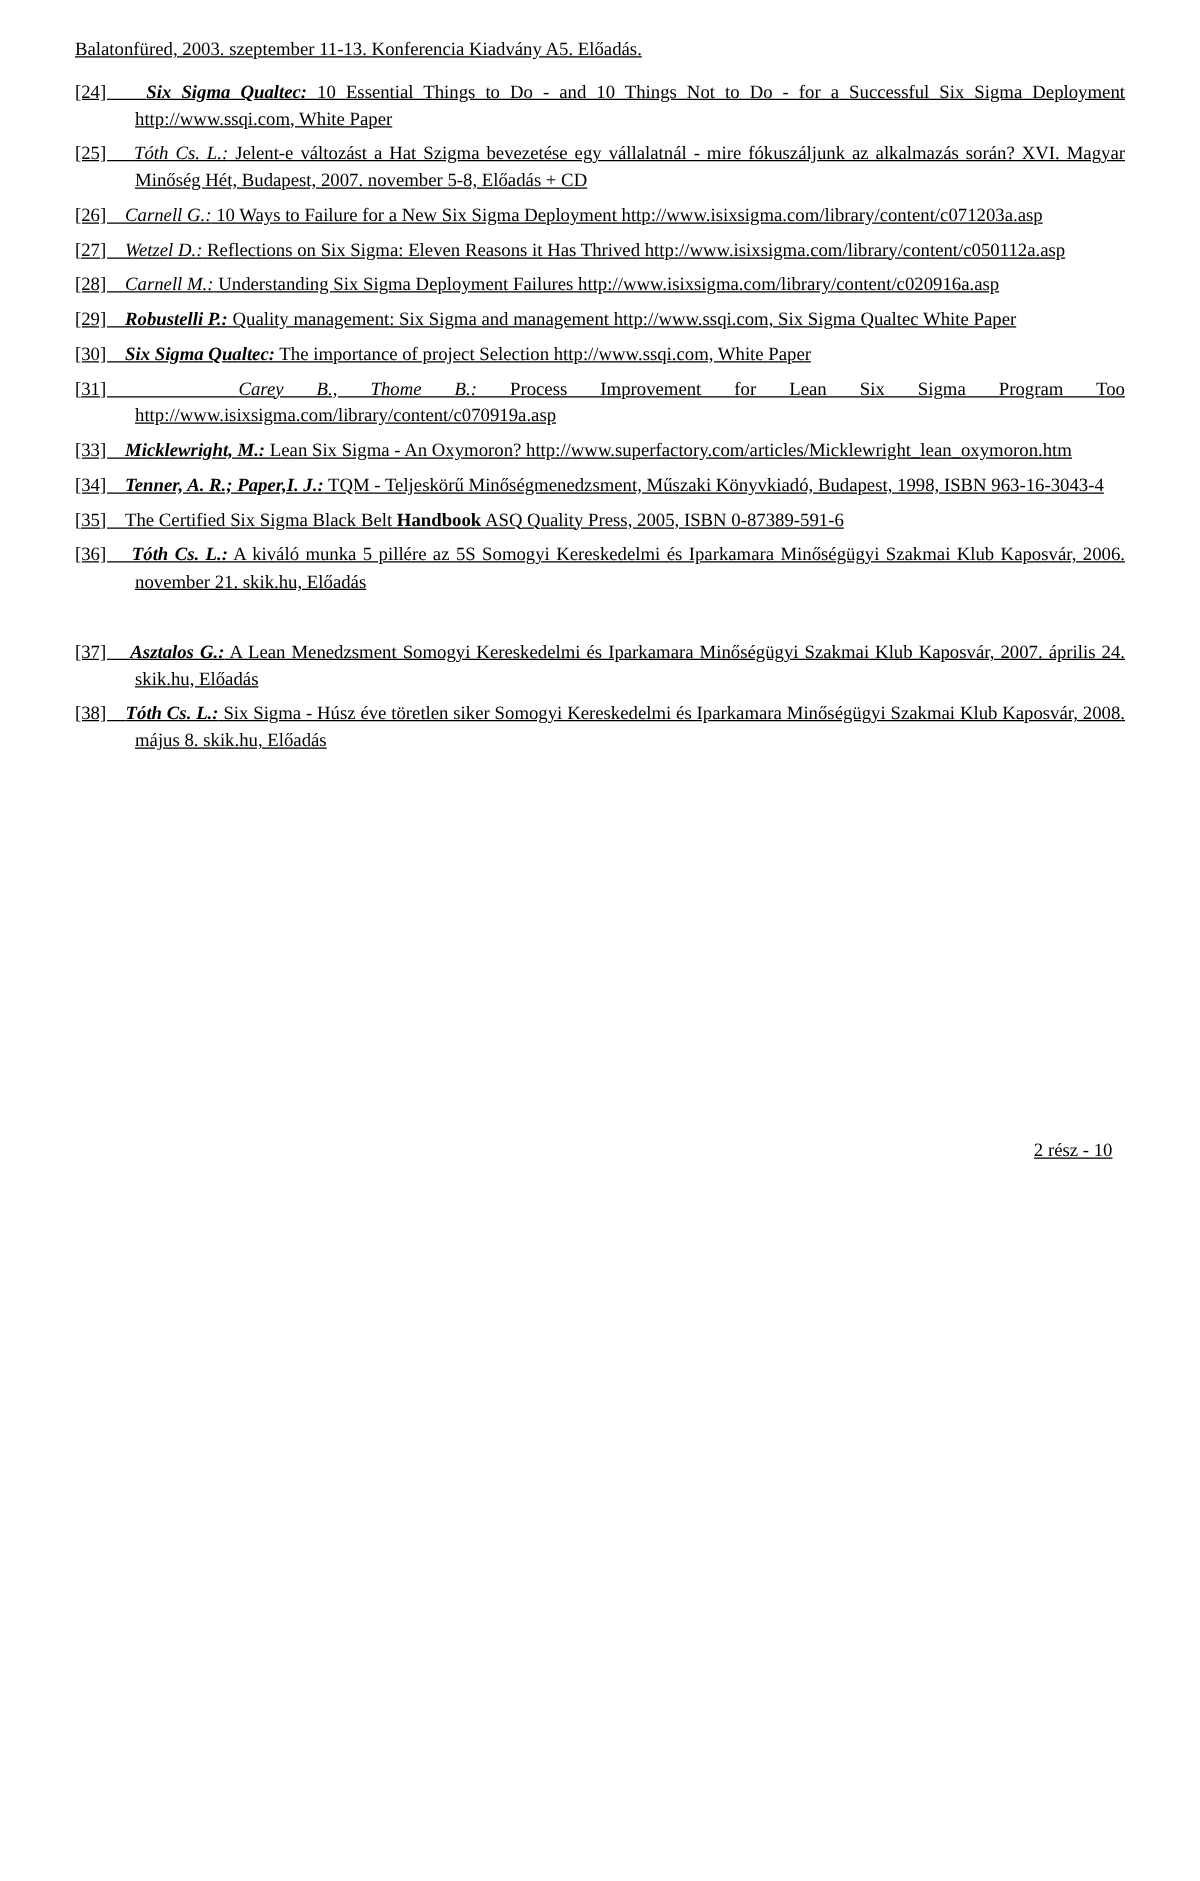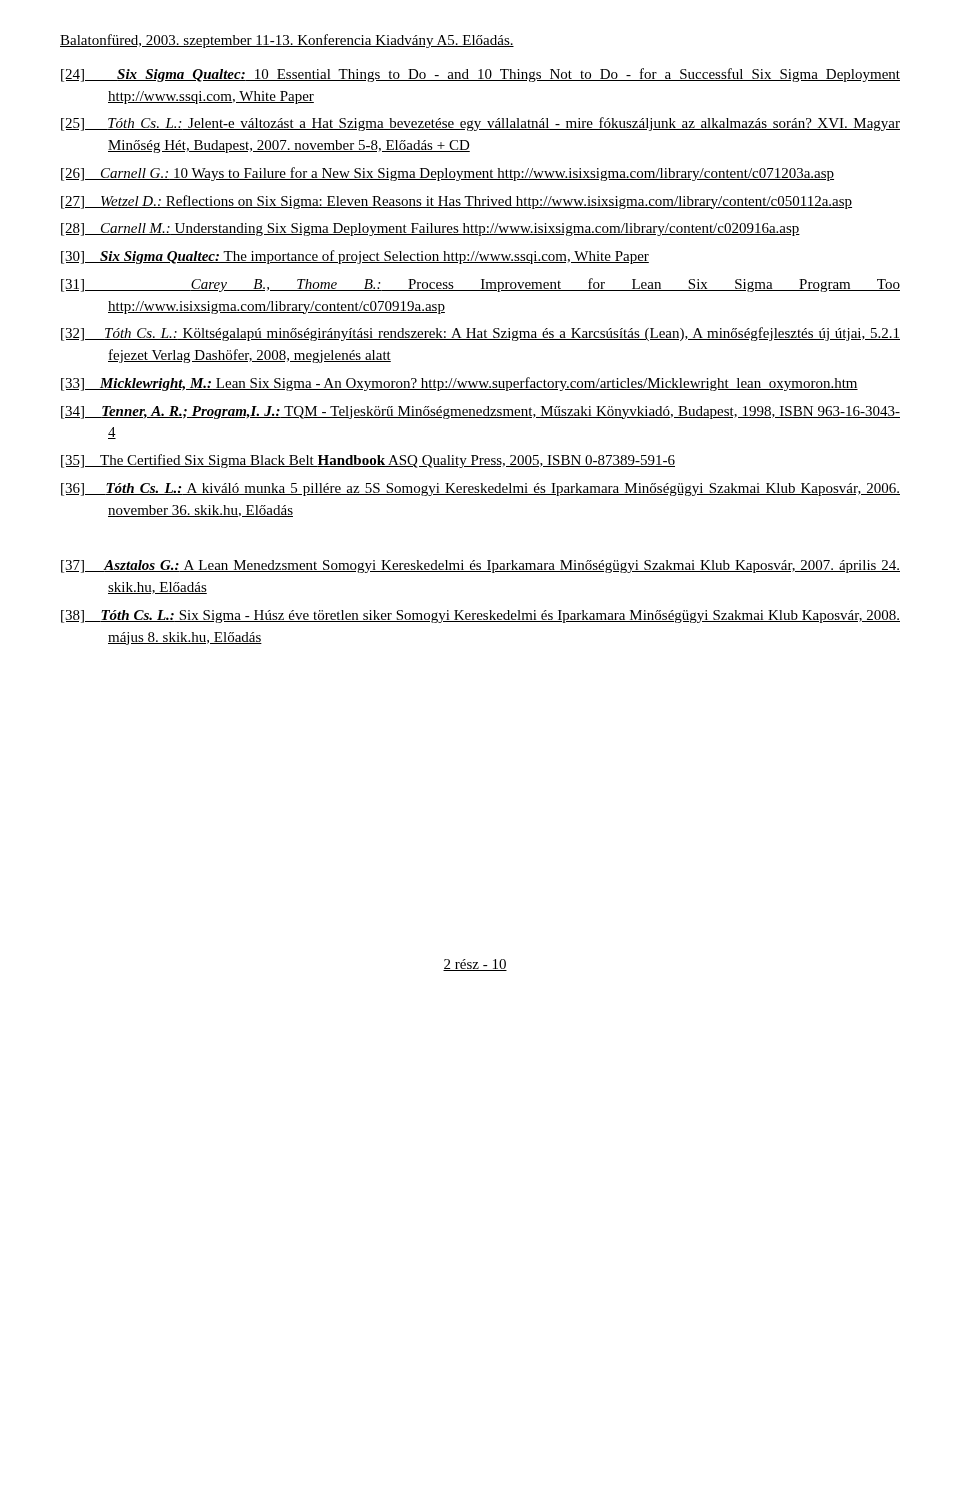--- a/index.html
+++ b/index.html
@@ -75,59 +75,59 @@
   </div>
 
   <div class="reference-block indent-hang">
     <span>[27]&nbsp;&nbsp;&nbsp;&nbsp;</span><span class="italic">Wetzel D.:</span><span> Reflections on Six Sigma: Eleven Reasons it Has Thrived http://www.isixsigma.com/library/content/c050112a.asp</span>
   </div>
 
   <div class="reference-block indent-hang">
     <span>[28]&nbsp;&nbsp;&nbsp;&nbsp;</span><span class="italic">Carnell M.:</span><span> Understanding Six Sigma Deployment Failures http://www.isixsigma.com/library/content/c020916a.asp</span>
   </div>
 
+  <div class="reference-block indent-hang">
+    <span>[29]&nbsp;&nbsp;&nbsp;&nbsp;</span><span class="bold-italic">Robustelli P.:</span><span> Quality management: Six Sigma and management http://www.ssqi.com, Six Sigma Qualtec White Paper</span>
+  </div>
 
   <div class="reference-block indent-hang">
     <span>[30]&nbsp;&nbsp;&nbsp;&nbsp;</span><span class="bold-italic">Six Sigma Qualtec:</span><span> The importance of project Selection http://www.ssqi.com, White Paper</span>
   </div>
 
   <div class="reference-block indent-hang">
     <span>[31]&nbsp;&nbsp;&nbsp;&nbsp;</span><span class="italic">Carey B., Thome B.:</span><span> Process Improvement for Lean Six Sigma Program Too http://www.isixsigma.com/library/content/c070919a.asp</span>
   </div>
 
-  <div class="reference-block indent-hang">
-    <span>[32]&nbsp;&nbsp;&nbsp;&nbsp;</span><span class="italic">Tóth Cs. L.:</span><span>  Költségalapú minőségirányítási rendszerek: A Hat Szigma és a Karcsúsítás (Lean), A minőségfejlesztés új útjai, 5.2.1 fejezet Verlag Dashöfer, 2008, megjelenés alatt</span>
-  </div>
 
   <div class="reference-block indent-hang">
     <span>[33]&nbsp;&nbsp;&nbsp;&nbsp;</span><span class="bold-italic">Micklewright, M.:</span><span> Lean Six Sigma - An Oxymoron? http://www.superfactory.com/articles/Micklewright_lean_oxymoron.htm</span>
   </div>
 
   <div class="reference-block indent-hang">
-    <span>[34]&nbsp;&nbsp;&nbsp;&nbsp;</span><span class="bold-italic">Tenner, A. R.; Program,I. J.:</span><span> TQM - Teljeskörű Minőségmenedzsment, Műszaki Könyvkiadó, Budapest, 1998, ISBN 963-16-3043-4</span>
+    <span>[34]&nbsp;&nbsp;&nbsp;&nbsp;</span><span class="bold-italic">Tenner, A. R.; Paper,I. J.:</span><span> TQM - Teljeskörű Minőségmenedzsment, Műszaki Könyvkiadó, Budapest, 1998, ISBN 963-16-3043-4</span>
   </div>
 
   <div class="reference-block indent-hang">
     <span>[35]&nbsp;&nbsp;&nbsp;&nbsp;</span><span>The Certified Six Sigma Black Belt <span class="bold">Handbook</span> ASQ Quality Press, 2005, ISBN 0-87389-591-6</span>
   </div>
 
   <div class="reference-block indent-hang">
-    <span>[36]&nbsp;&nbsp;&nbsp;&nbsp;</span><span class="bold-italic">Tóth Cs. L.:</span><span> A kiváló munka 5 pillére az 5S Somogyi Kereskedelmi és Iparkamara Minőségügyi Szakmai Klub Kaposvár, 2006. november 36. skik.hu, Előadás</span>
+    <span>[36]&nbsp;&nbsp;&nbsp;&nbsp;</span><span class="bold-italic">Tóth Cs. L.:</span><span> A kiváló munka 5 pillére az 5S Somogyi Kereskedelmi és Iparkamara Minőségügyi Szakmai Klub Kaposvár, 2006. november 21. skik.hu, Előadás</span>
   </div>
 
   <div class="spacer"></div>
 
   <div class="reference-block indent-hang">
     <span>[37]&nbsp;&nbsp;&nbsp;&nbsp;</span><span class="bold-italic">Asztalos G.:</span><span> A Lean Menedzsment Somogyi Kereskedelmi és Iparkamara Minőségügyi Szakmai Klub Kaposvár, 2007. április 24. skik.hu, Előadás</span>
   </div>
 
   <div class="reference-block indent-hang">
     <span>[38]&nbsp;&nbsp;&nbsp;&nbsp;</span><span class="bold-italic">Tóth Cs. L.:</span><span> Six Sigma - Húsz éve töretlen siker Somogyi Kereskedelmi és Iparkamara Minőségügyi Szakmai Klub Kaposvár, 2008. május 8. skik.hu, Előadás</span>
   </div>
 
 
   <div style="height: 300px;"></div>
 
-  <div style="display: flex; justify-content: center; padding-right: 10px;">
+  <div style="display: flex; justify-content: flex-end; padding-right: 10px;">
     <span>2 rész - 10</span>
   </div>
 
 </div>
 
 </body></html>

